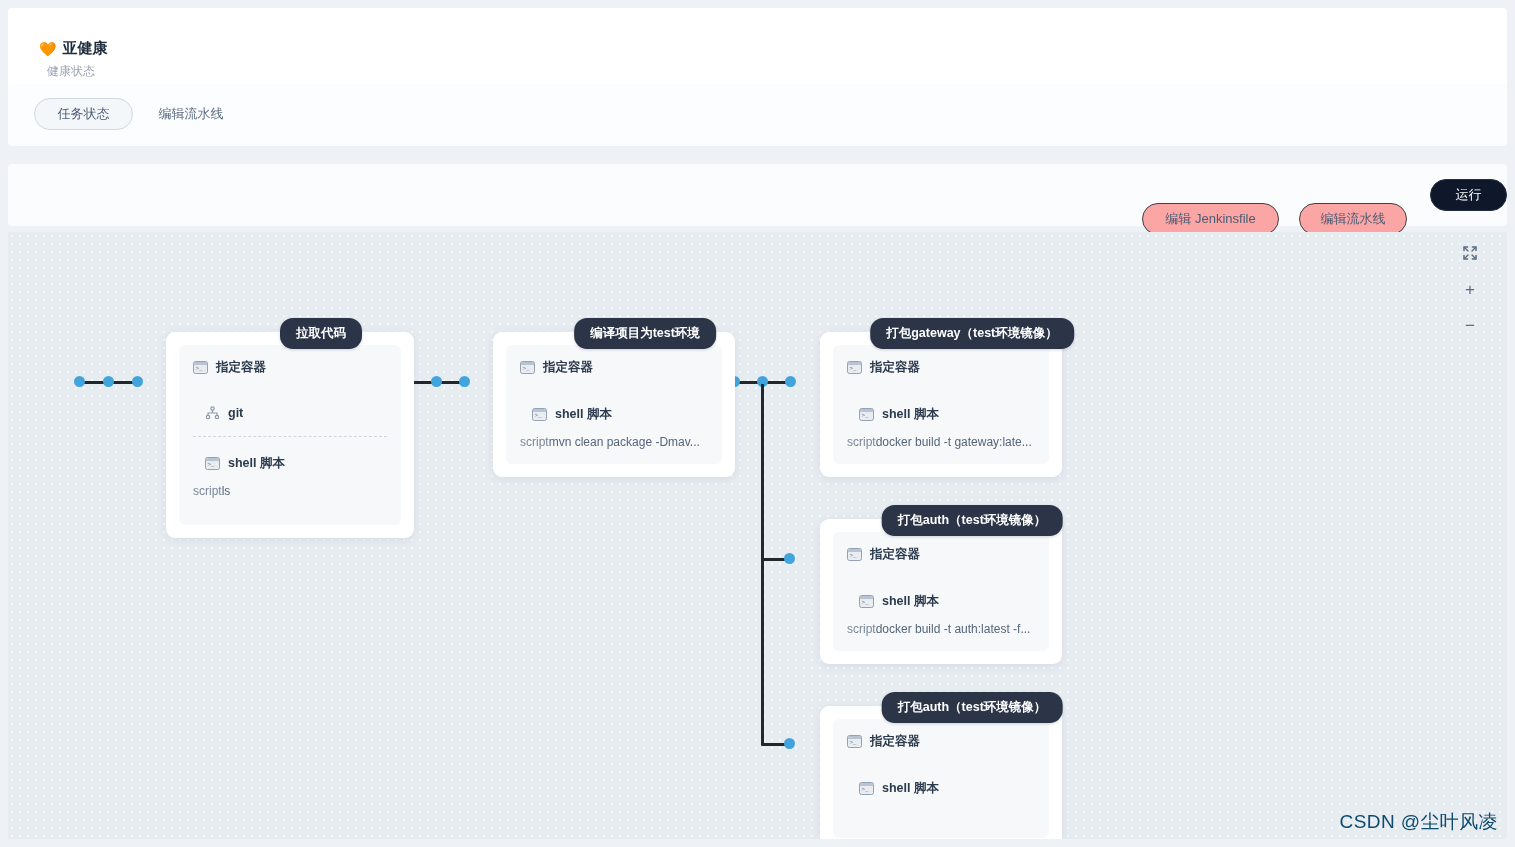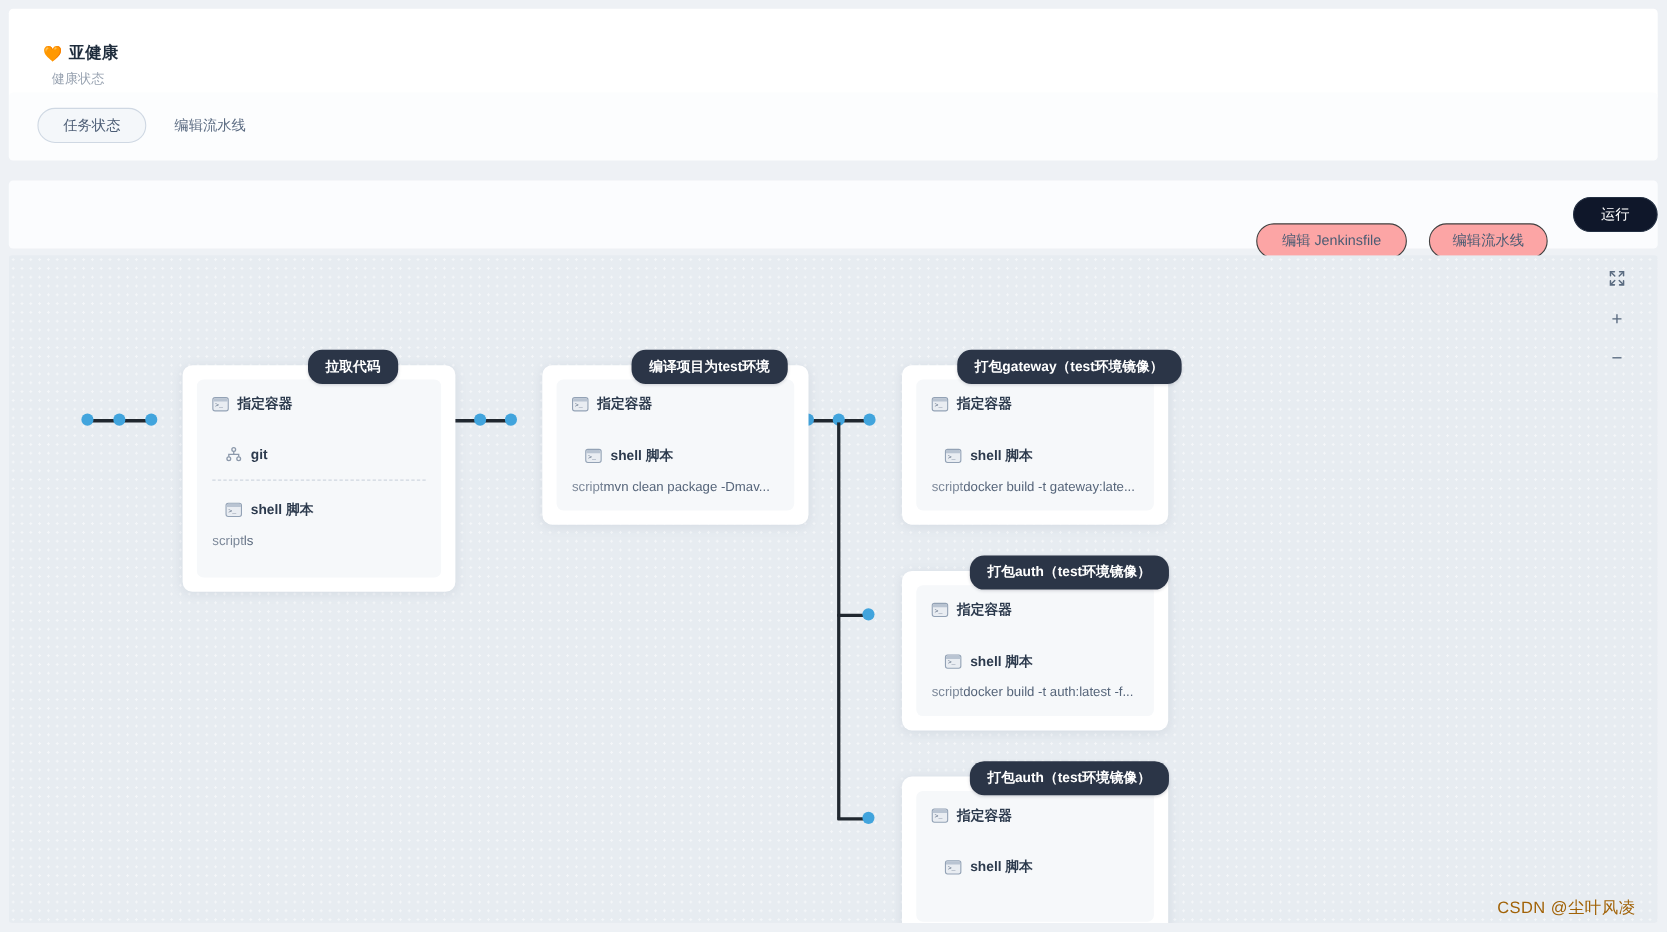--- a/index.html
+++ b/index.html
@@ -143,22 +143,22 @@
   .dot {
     position: absolute; width: 11px; height: 11px; border-radius: 50%;
     background: #41a4dd;
   }
   .seg {
     position: absolute; height: 2.5px; background: #20272f; border-radius: 1px;
   }
   .vline { position: absolute; width: 2.5px; background: #20272f; }
 
   .watermark {
-    position: absolute; right: 28px; bottom: 12px;
-    font-size: 15px; color: #a16207; letter-spacing: 0.4px; white-space: nowrap;
+    position: absolute; right: 17px; bottom: 12px;
+    font-size: 19px; color: #0c4a6e; letter-spacing: 0.4px; white-space: nowrap;
   }
 </style>
 </head>
 <body>
 
 <div class="app">
 
   <div class="header-card">
     <div class="header-title">
       <span class="heart-icon">🧡</span>

